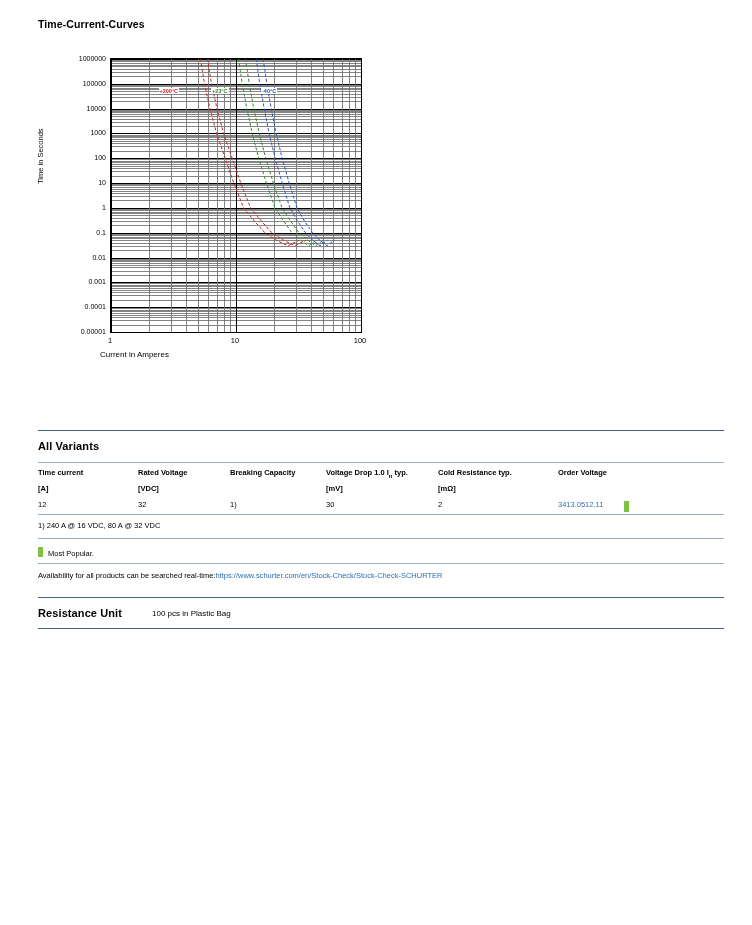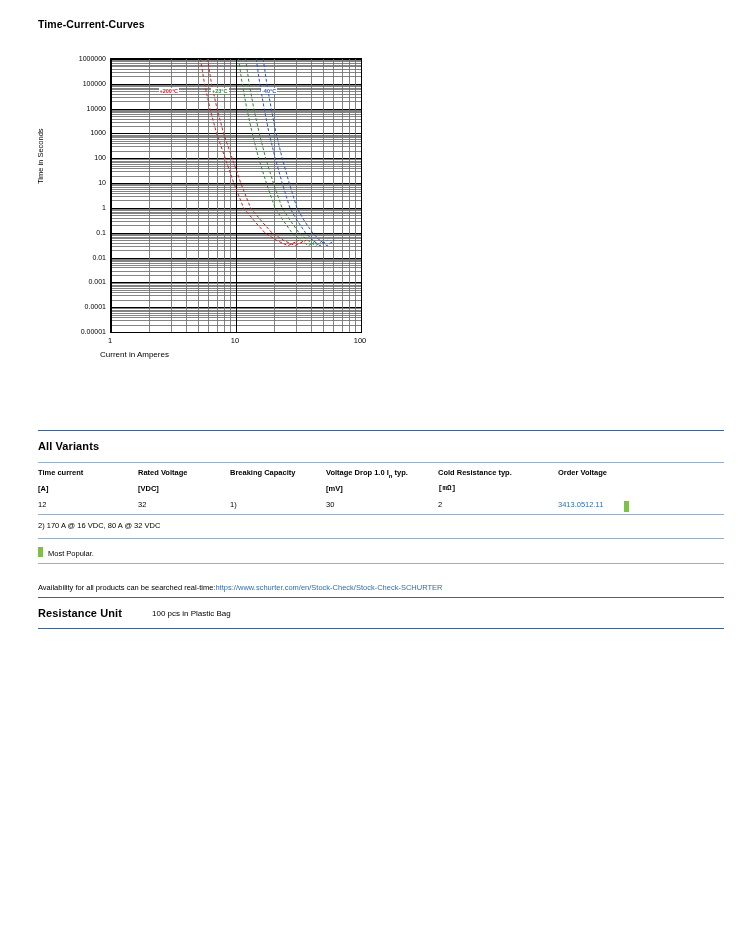--- a/index.html
+++ b/index.html
@@ -160,21 +160,20 @@
     width: 5px; height: 10px;
     background: #7dc242;
     vertical-align: -1px;
     margin-right: 5px;
   }
   .availability {
     position: absolute;
     left: 38px; top: 571px;
     font-size: 7.5px;
     color: #000;
-    margin-top: 12px;
   }
 
   
   #packaging-title { left: 38px; top: 607px; font-size: 11px; }
   .pack-val {
     position: absolute;
     left: 152px; top: 609px;
     font-size: 8px;
     color: #000;
   }
@@ -353,35 +352,35 @@
       <span class="cell c1">Rated Voltage</span>
       <span class="cell c2">Breaking Capacity</span>
       <span class="cell c3">Voltage Drop 1.0 I<sub style="font-size:6px;">n</sub> typ.</span>
       <span class="cell c4">Cold Resistance typ.</span>
       <span class="cell c5">Order Voltage</span>
     </div>
     <div class="trow">
       <span class="cell c0" style="font-weight:bold;">[A]</span>
       <span class="cell c1" style="font-weight:bold;">[VDC]</span>
       <span class="cell c3" style="font-weight:bold;">[mV]</span>
-      <span class="cell c4" style="font-weight:bold;font-family:Liberation Mono, monospace;">[mΩ]</span>
+      <span class="cell c4" style="font-weight:bold;">[mΩ]</span>
     </div>
     <div class="trow" style="height:17px;">
       <span class="cell c0">12</span>
       <span class="cell c1">32</span>
       <span class="cell c2">1)</span>
       <span class="cell c3">30</span>
       <span class="cell c4">2</span>
       <a class="cell c5 link" href="#">3413.0512.11</a>
       <span class="popular-chip"></span>
     </div>
   </div>
 
   <div class="rule thin" style="top:514px;"></div>
-  <div class="footnote">2) 170 A @ 16 VDC, 80 A @ 32 VDC</div>
+  <div class="footnote">1) 240 A @ 16 VDC, 80 A @ 32 VDC</div>
   <div class="rule thin" style="top:538px;"></div>
 
   <div class="popular-legend">
     <span class="sw"></span><span>Most Popular.</span>
   </div>
   <div class="rule thin" style="top:563px;"></div>
 
   <div class="availability">
     <span>Availability for all products can be searched real-time:</span><a class="link" href="#">https://www.schurter.com/en/Stock-Check/Stock-Check-SCHURTER</a>
   </div>

